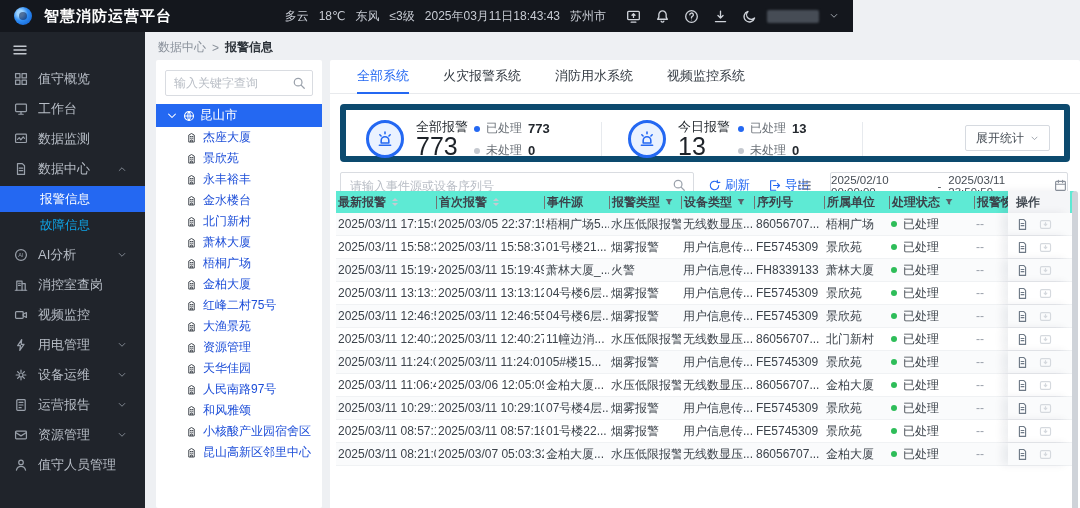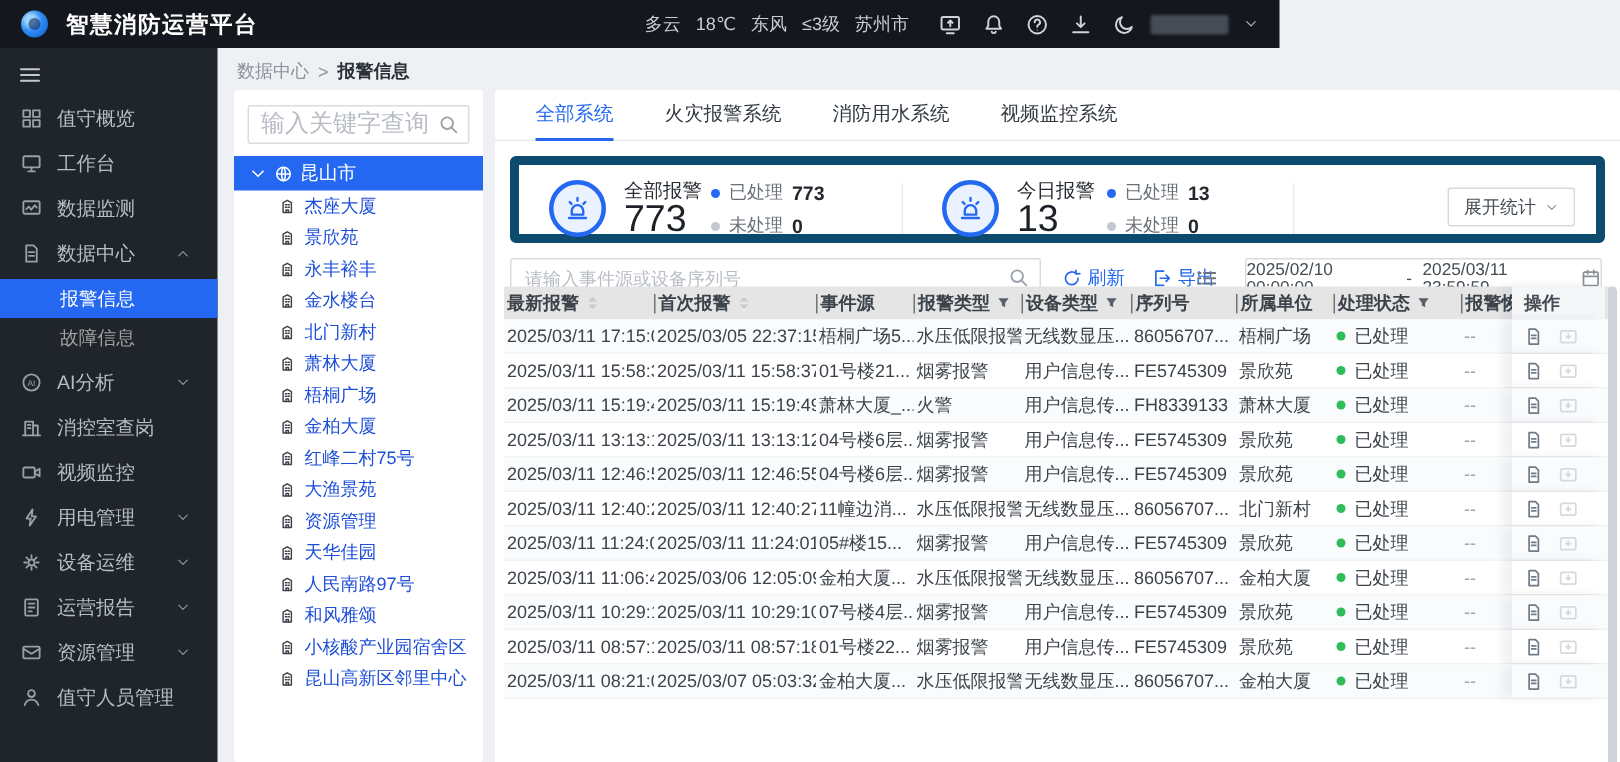--- a/index.html
+++ b/index.html
@@ -20,30 +20,30 @@
   .user-blur { width:52px; height:13px; background:#464c55; border-radius:2px; filter:blur(1px); }
   .chev { width:10px; height:10px; color:#aeb4bc; }
 
   
   .sidebar { position:absolute; left:0; top:32px; width:145px; height:476px; background:#20242b; z-index:20; }
   .burger { margin:10px 0 6px 12px; width:16px; height:16px; color:#c3c8cf; cursor:pointer; }
   .mitem { display:flex; align-items:center; height:30px; padding:0 8px 0 14px; color:#b7bdc6; font-size:13px; cursor:pointer; white-space:nowrap; }
   .mitem .ic { width:14px; height:14px; color:#99a0aa; margin-right:10px; }
   .mitem .mchev { margin-left:auto; width:10px; height:10px; color:#8a919b; }
   .subwrap { padding:2px 0; }
-  .sitem { display:flex; align-items:center; height:26px; padding-left:40px; color:#a3a3a3; font-size:12.5px; cursor:pointer; }
+  .sitem { display:flex; align-items:center; height:26px; padding-left:40px; color:#0ea5e9; font-size:12.5px; cursor:pointer; }
   .sitem.active { background:#2468F2; color:#fff; }
 
   
   .breadcrumb { position:absolute; left:158px; top:39px; display:flex; gap:6px; align-items:center; color:#8a919b; font-size:12px; z-index:5; }
   .breadcrumb .cur { color:#2b3138; font-weight:bold; }
 
   .tree-card { position:absolute; left:156px; top:60px; width:166px; height:448px; background:#fff; border-radius:2px; overflow:hidden; }
   .tree-search { position:relative; margin:10px 9px 8px 9px; }
-  .tree-search input { width:100%; height:26px; border:1px solid #d9dce1; border-radius:2px; padding:0 24px 0 8px; font-size:16px; color:#333; outline:none; font-family:inherit; }
+  .tree-search input { width:100%; height:26px; border:1px solid #d9dce1; border-radius:2px; padding:0 24px 0 8px; font-size:12px; color:#333; outline:none; font-family:inherit; }
   .tree-search input::placeholder { color:#b8bdc5; }
   .tree-search .ic { position:absolute; right:7px; top:6px; color:#9aa1ab; }
   .tree-root { display:flex; align-items:center; gap:5px; height:23px; background:#2468F2; color:#fff; padding-left:10px; font-size:12.5px; cursor:pointer; }
   .tree-root .ic { color:#fff; width:12px; height:12px; }
   .tnode { display:flex; align-items:center; gap:6px; height:21px; padding-left:30px; color:#1d4ed8; font-size:12px; cursor:pointer; white-space:nowrap; }
   .tnode .ic { width:11px; height:11px; color:#3d434b; }
 
   .main-card { position:absolute; left:330px; top:60px; width:750px; height:480px; background:#fff; border-radius:2px; }
 
   
@@ -72,21 +72,21 @@
   .fsearch .ic { position:absolute; right:8px; top:6px; color:#9aa1ab; }
   .linkbtn { position:absolute; top:5px; display:flex; align-items:center; gap:4px; color:#2468F2; font-size:12.5px; cursor:pointer; }
   .linkbtn .ic { width:13px; height:13px; }
   .listico { position:absolute; right:258px; top:6px; width:15px; height:15px; color:#6b7280; cursor:pointer; }
   .daterange { position:absolute; right:2px; top:0; width:238px; height:27px; border:1px solid #d9dce1; border-radius:2px; display:flex; align-items:center; justify-content:center; gap:7px; font-size:11.5px; color:#454c54; cursor:pointer; }
   .daterange .ic { width:13px; height:13px; color:#8a919b; }
 
   
   .table { position:absolute; left:6px; top:131px; width:738px; }
   .trow { position:relative; display:flex; align-items:center; height:23px; border-bottom:1px solid #f0f2f4; }
-  .thead-row { background:#e5e5e5; height:22px; border-bottom:none; font-weight:bold; color:#454c54; }
+  .thead-row { background:#5eead4; height:22px; border-bottom:none; font-weight:bold; color:#454c54; }
   .tcell { flex:0 0 auto; padding:0 6px 0 2px; overflow:hidden; white-space:nowrap; display:flex; align-items:center; gap:4px; font-size:12px; color:#3c434b; }
   .thead-row .tcell { border-left:1px solid #737373; height:13px; }
   .thead-row .tcell:first-child { border-left:none; }
   .c0{width:100px}.c1{width:108px}.c2{width:65px}.c3{width:72px}.c4{width:73px}.c5{width:70px}.c6{width:65px}.c7{width:85px}.c8{width:38px}
   .ops { position:absolute; right:4px; top:0; bottom:0; width:62px; display:flex; align-items:center; gap:10px; padding-left:8px; background:#fff; box-shadow:-6px 0 8px rgba(20,30,50,.07); }
   .thead-row .ops { background:#f5f6f8; font-weight:bold; color:#454c54; font-size:12px; }
   .trow:nth-child(even):not(.thead-row) { background:#fafbfc; }
   .trow:nth-child(even) .ops { background:#fafbfc; }
   .sorter { display:inline-flex; flex-direction:column; line-height:4px; margin-left:2px; cursor:pointer; }
   .sorter i { border:3px solid transparent; display:block; width:0; height:0; }
@@ -117,20 +117,21 @@
 <body>
 
 <div class="topbar">
   <div class="logo"></div>
   <div class="app-title">智慧消防运营平台</div>
   <div class="topbar-right">
     <span class="seg">多云</span>
     <span class="seg">18℃</span>
     <span class="seg">东风</span>
     <span class="seg">≤3级</span>
+    <span class="seg">2025年03月11日18:43:43</span>
     <span class="seg">苏州市</span>
     <span class="tb-icons" id="tb-icons">
         <span class="ic">
           <svg viewBox="0 0 16 16" fill="none" stroke="currentColor" stroke-width="1.4" stroke-linecap="round" stroke-linejoin="round">
             <rect x="1.8" y="2.5" width="12.4" height="8.8" rx="1"></rect>
             <path d="M5.5 14h5"></path>
             <path d="M8 5v4M6.4 6.6L8 5l1.6 1.6"></path>
           </svg>
         </span>
         <span class="ic">

